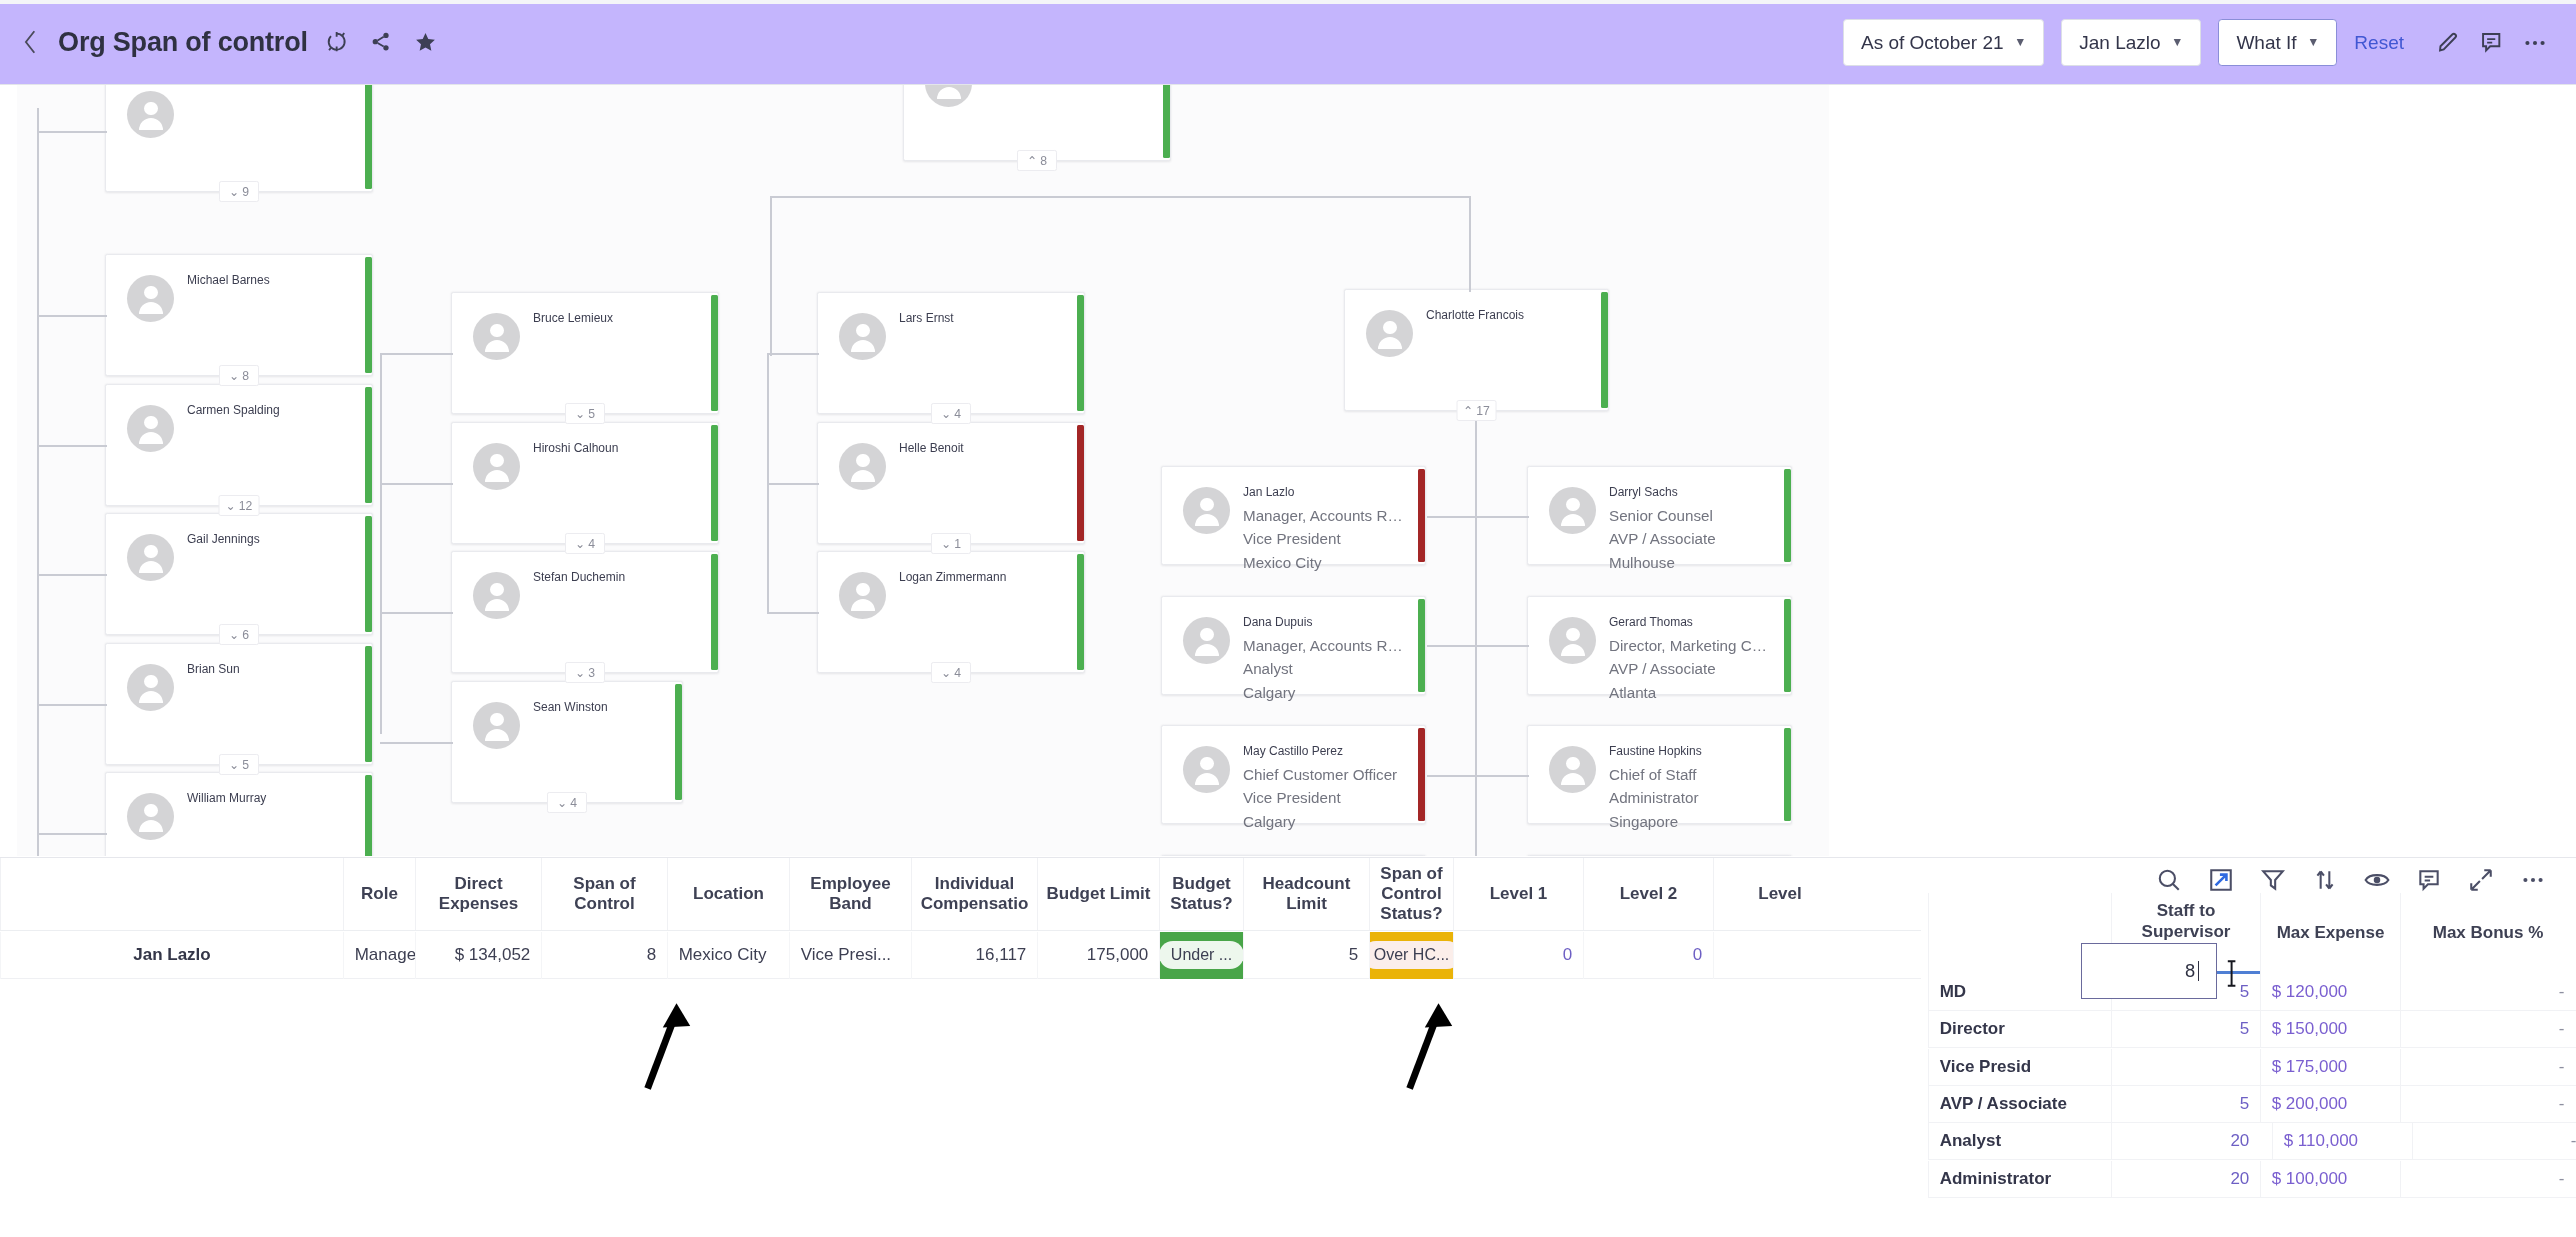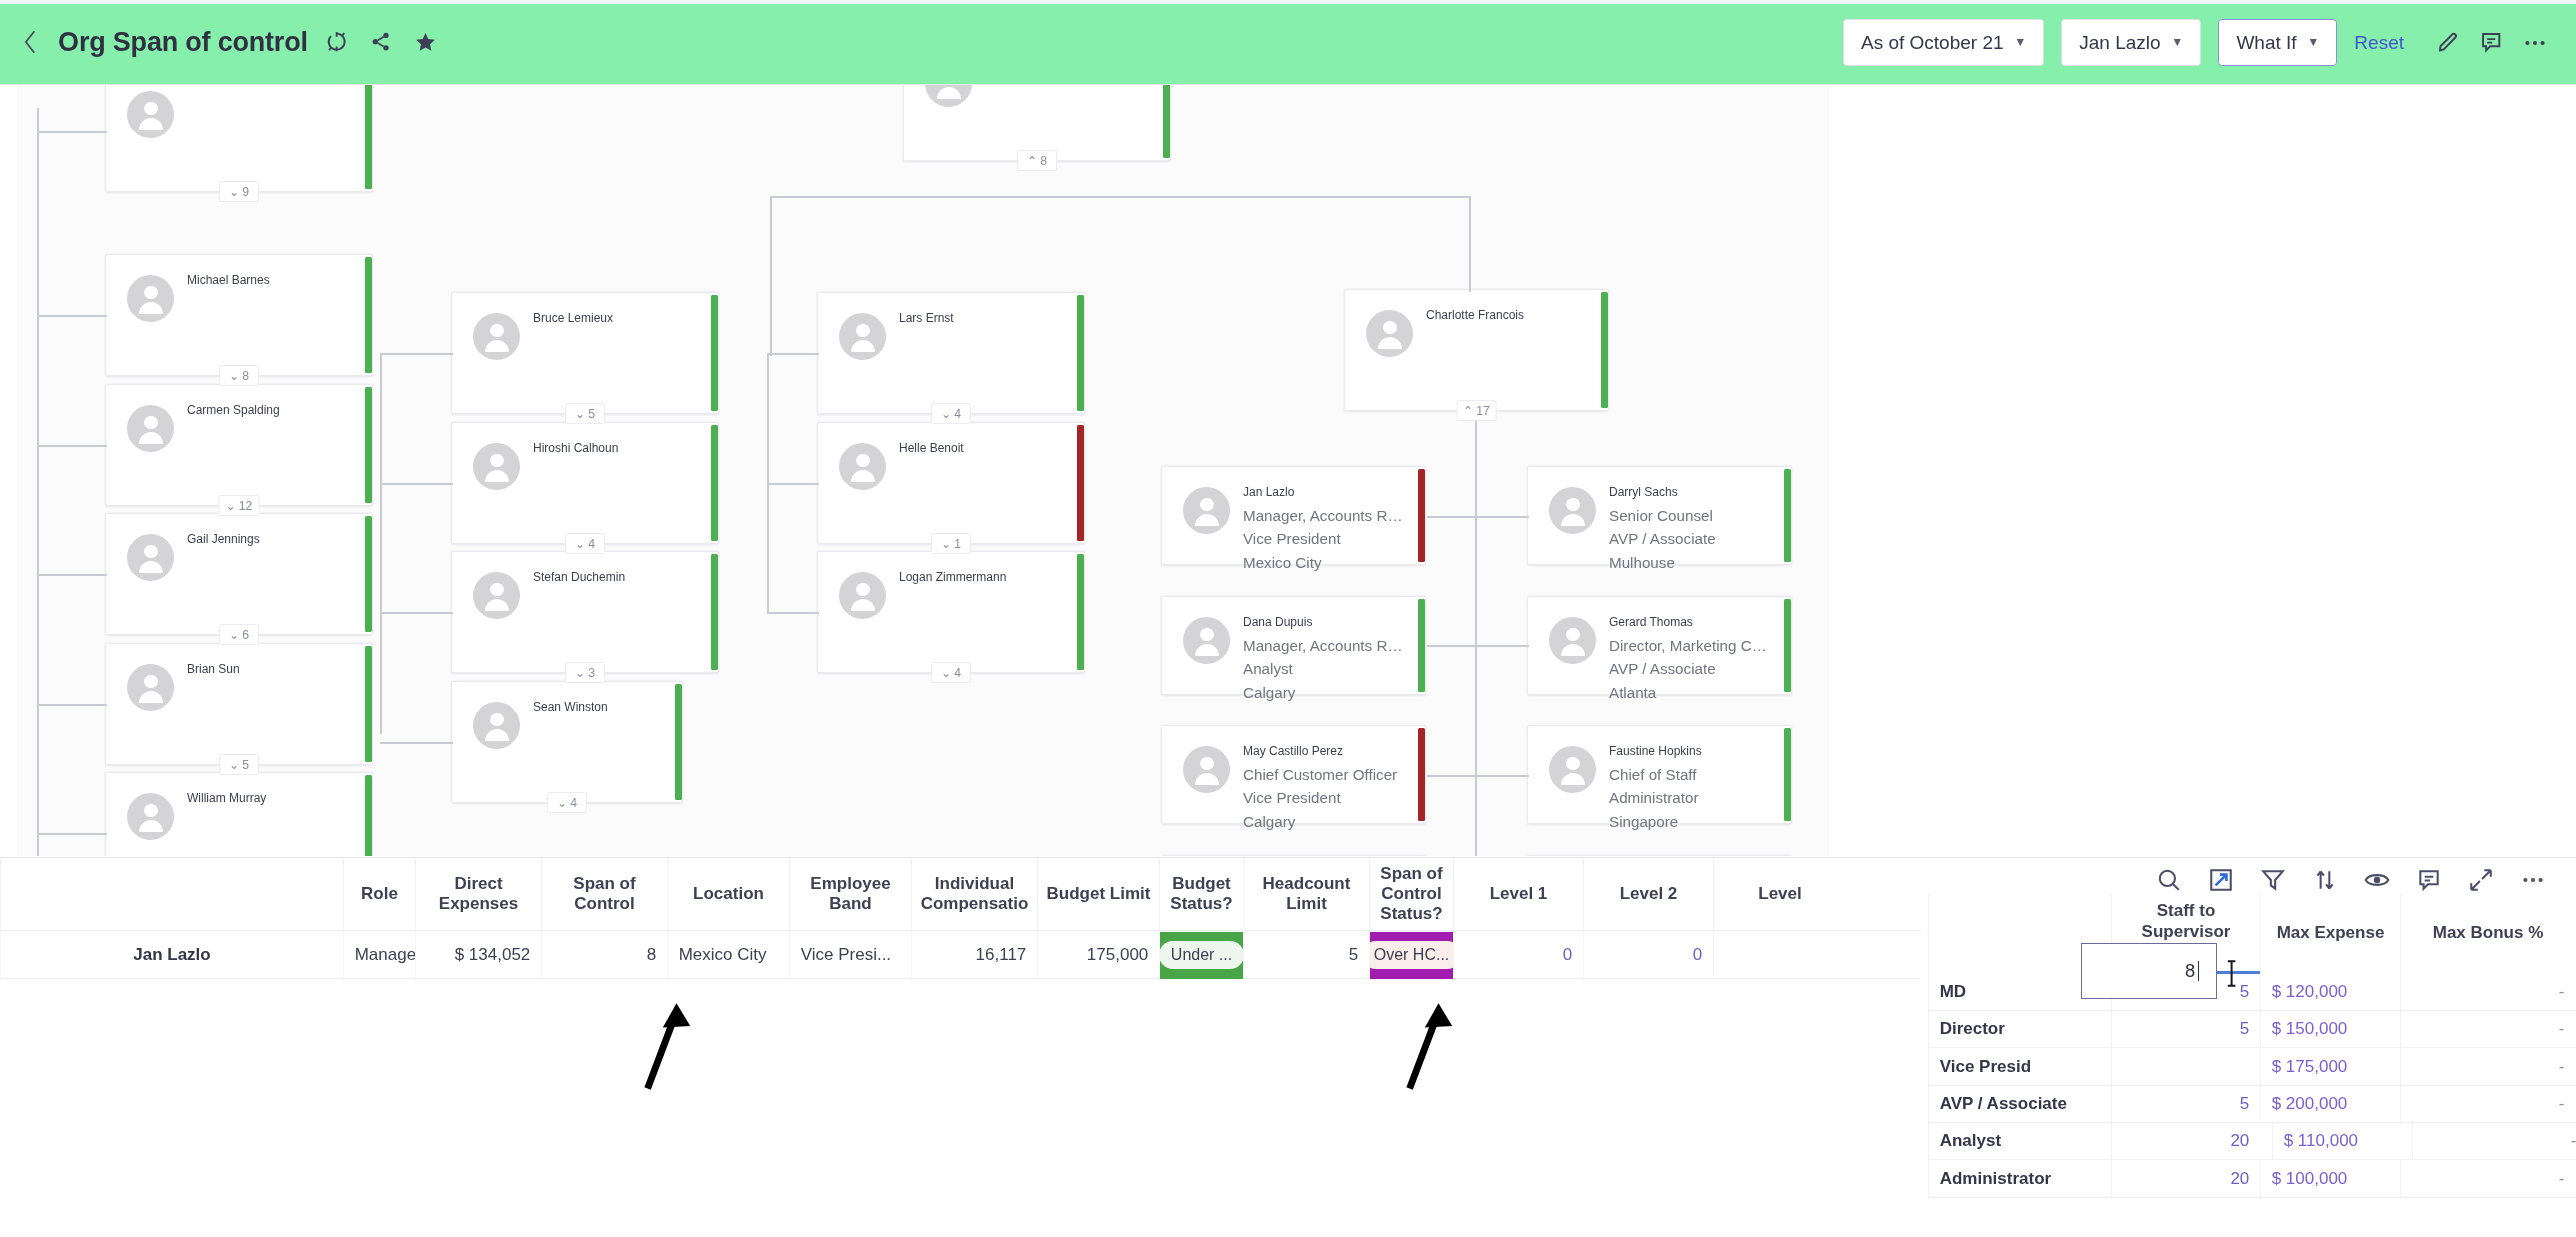--- a/index.html
+++ b/index.html
@@ -7,21 +7,21 @@
     width: 2576px; height: 1238px;
     font-family: "Liberation Sans", sans-serif;
     background: #ffffff;
     overflow: hidden;
   }
 
   
   #app-header {
     position: absolute; top: 0; left: 0;
     width: 2576px; height: 85px;
-    background: #86efac;
+    background: #c4b5fd;
     border-bottom: 0.8px solid #e3e5ea;
     display: flex; align-items: center;
   }
   #app-header::before {
     content: ""; position: absolute; top: 0; left: 0;
     width: 2576px; height: 3.8px; background: #f4f5f8;
   }
   .hdr-back {
     margin-left: 17px; width: 27.4px; height: 27.4px;
     display: flex; align-items: center; justify-content: center;
@@ -165,21 +165,21 @@
     display: inline-flex; align-items: center; justify-content: center;
     height: 27.4px; padding: 0 12.2px; border-radius: 15.2px;
     font-size: 16px; white-space: nowrap;
   }
   .cell-green {
     background: #48a548; height: 47px; width: 100%;
     display: flex; align-items: center; justify-content: center;
   }
   .cell-green .chip { background: #edf7ed; color: #3c3f52; }
   .cell-red {
-    background: #a21caf; height: 47px; width: 100%;
+    background: #eab308; height: 47px; width: 100%;
     display: flex; align-items: center; justify-content: center;
   }
   .cell-red .chip { background: #fbeeea; color: #3c3f52; }
 
   .annot-arrow { position: absolute; z-index: 30; }
 
   
   #side-grid {
     position: absolute; top: 0; left: 1928px;
     width: 648px; height: 381px; background: #ffffff;

